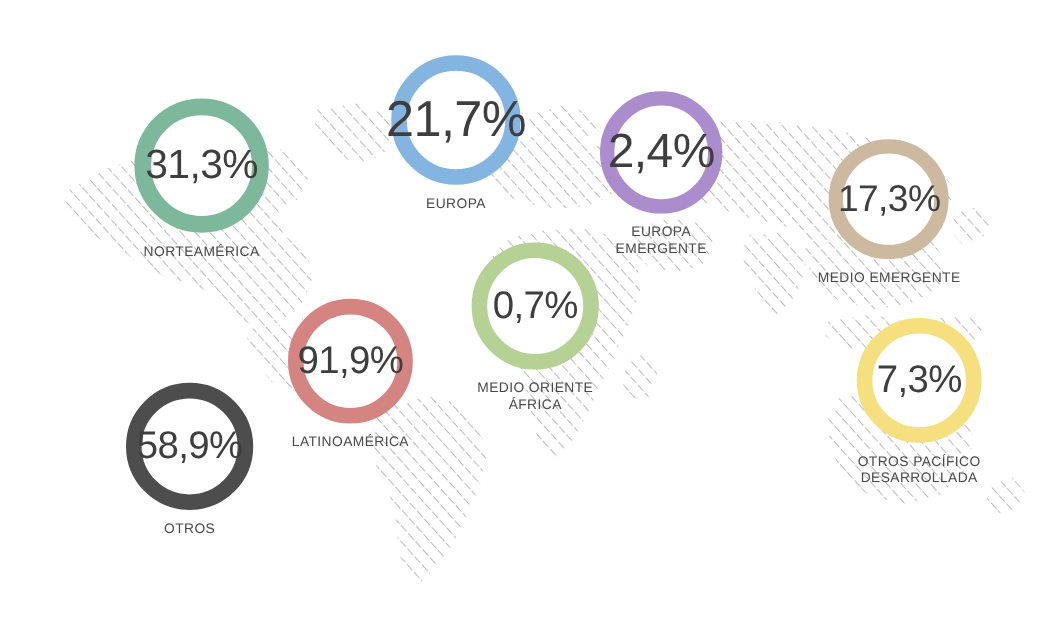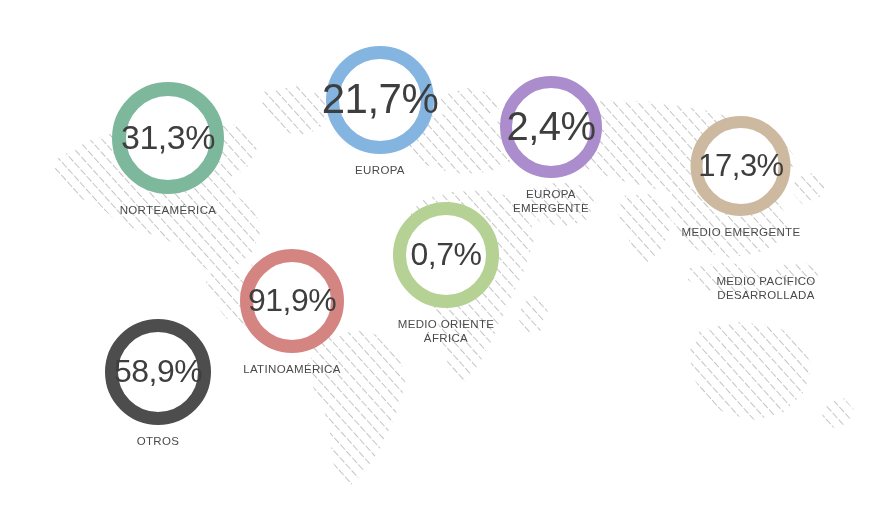--- a/index.html
+++ b/index.html
@@ -160,21 +160,24 @@
         <div class="marker-label">MEDIO EMERGENTE</div>
       </div>
       <div class="marker" style="left: 446px; top: 202px;">
         <div class="donut" style="width: 106px; height: 106px; border: 13px solid rgb(181, 209, 148);">
           <span class="donut-value" style="font-size: 32px;">0,7%</span>
         </div>
         <div class="marker-label">MEDIO ORIENTE
 ÁFRICA</div>
       </div>
       <div class="marker" style="left: 766px; top: 265px;">
-        <div class="marker-label">MEDIO PACÍFICO
+        <div class="donut" style="width: 104px; height: 104px; border: 13px solid rgb(245, 223, 126);">
+          <span class="donut-value" style="font-size: 32px;">7,3%</span>
+        </div>
+        <div class="marker-label">OTROS PACÍFICO
 DESARROLLADA</div>
       </div>
       <div class="marker" style="left: 292px; top: 249px;">
         <div class="donut" style="width: 104px; height: 104px; border: 13px solid rgb(212, 133, 129);">
           <span class="donut-value" style="font-size: 32px;">91,9%</span>
         </div>
         <div class="marker-label">LATINOAMÉRICA</div>
       </div>
       <div class="marker" style="left: 158px; top: 319px;">
         <div class="donut" style="width: 106px; height: 106px; border: 13px solid rgb(77, 77, 77);">

